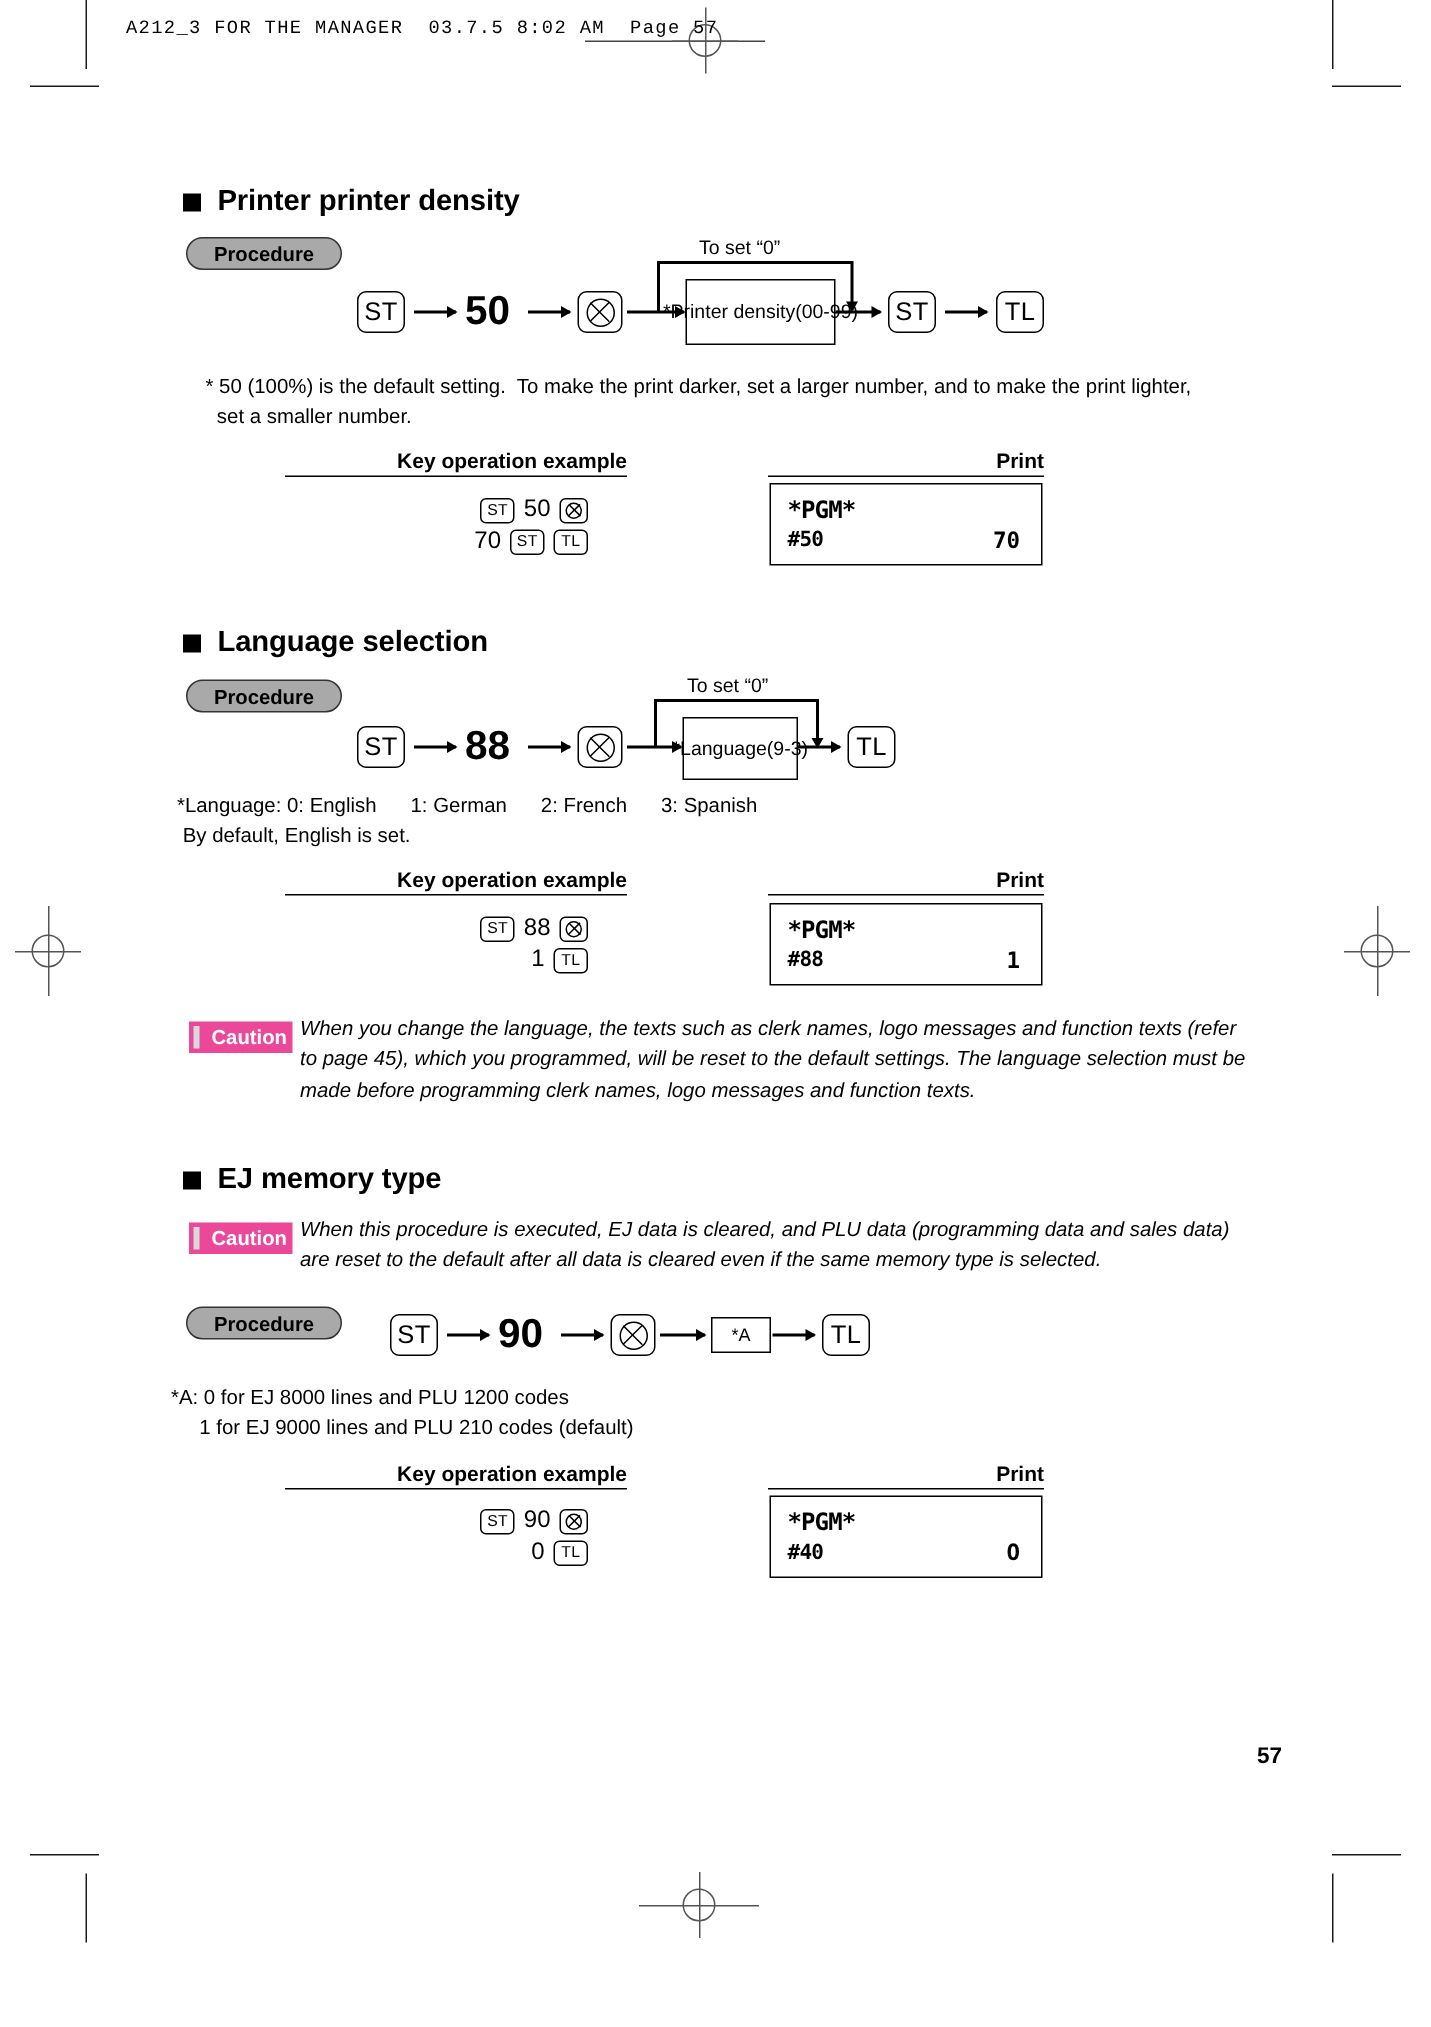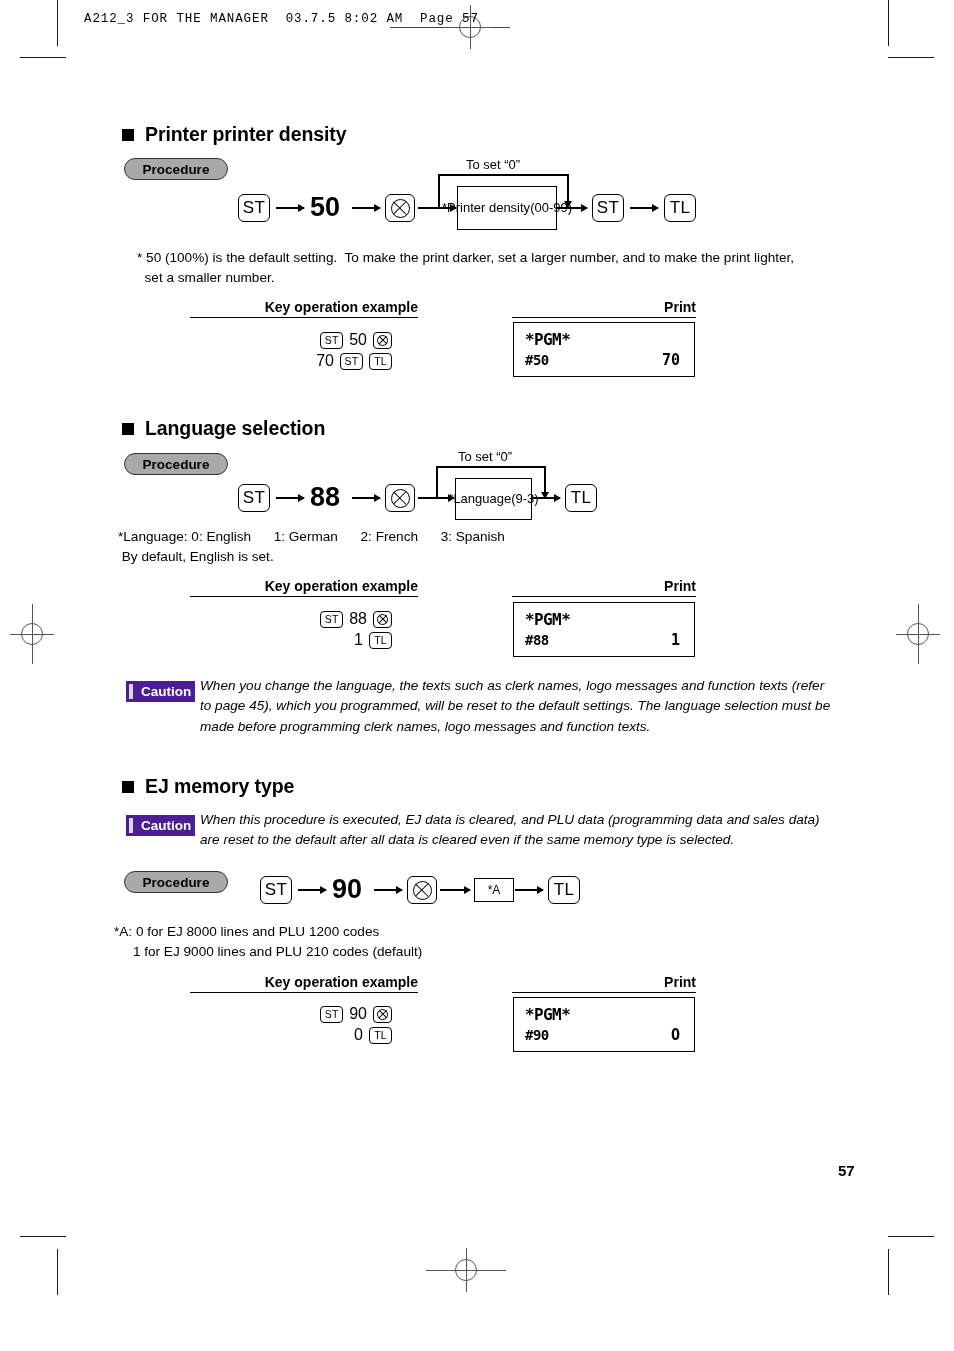--- a/index.html
+++ b/index.html
@@ -270,21 +270,21 @@
   .print-box .val {
     position: absolute;
     right: 14px; top: 28px;
     font-size: 15px;
     font-weight: bold;
   }
 
   
   .caution-badge {
     position: absolute;
-    background: #4c1d95;
+    background: #ec4899;
     color: #fff;
     font-size: 13.5px;
     font-weight: bold;
     display: flex;
     align-items: center;
     padding: 2px 7px 2px 10px;
     box-sizing: border-box;
     height: 21px;
   }
   .caution-badge .tick {
@@ -505,17 +505,17 @@
       <span class="xc"></span>
     </span>
 </div>
 <div class="kline" style="left:240px; top:1026px; width:152px;">
   <span>0</span>
   <span class="skey">TL</span>
 </div>
 
 <div class="print-box" style="left:513px; top:997px; width:182px; height:55px;">
   <span class="pgm">*PGM*</span>
-  <span class="code">#90</span>
+  <span class="code">#40</span>
   <span class="val">O</span>
 </div>
 
 <div class="pagenum" style="left:838px; top:1162px;">57</div>
 
 </body></html>

